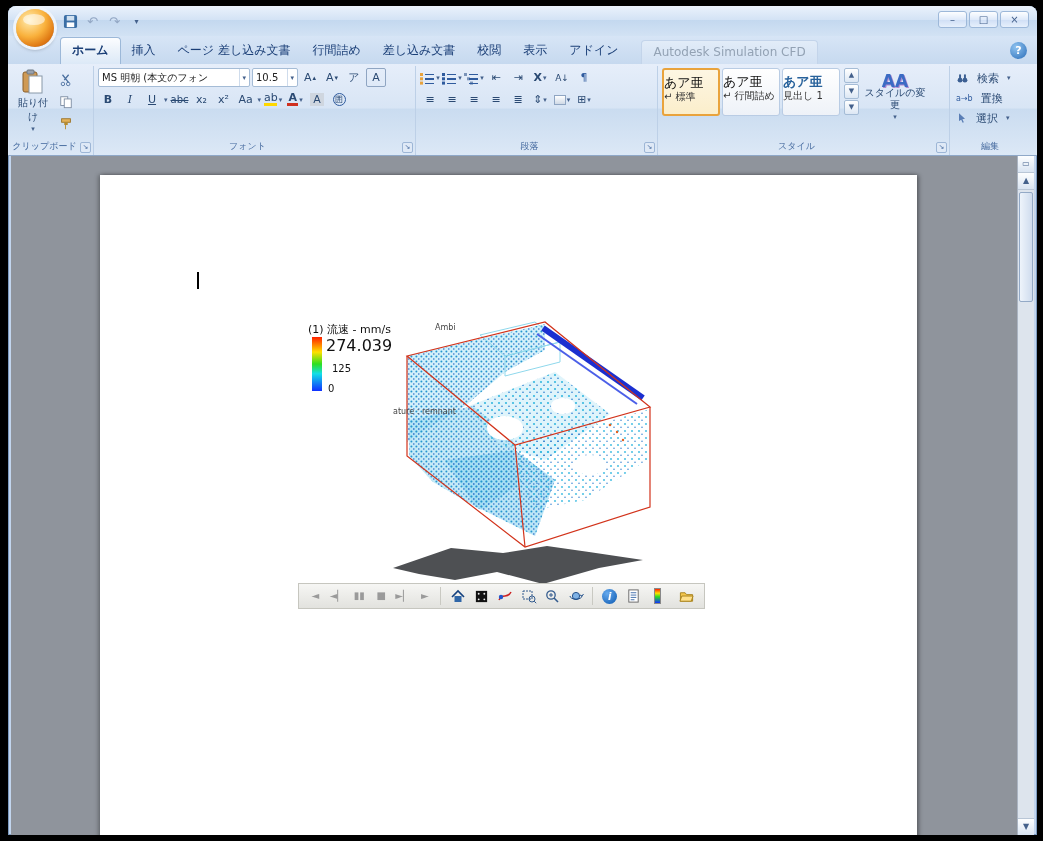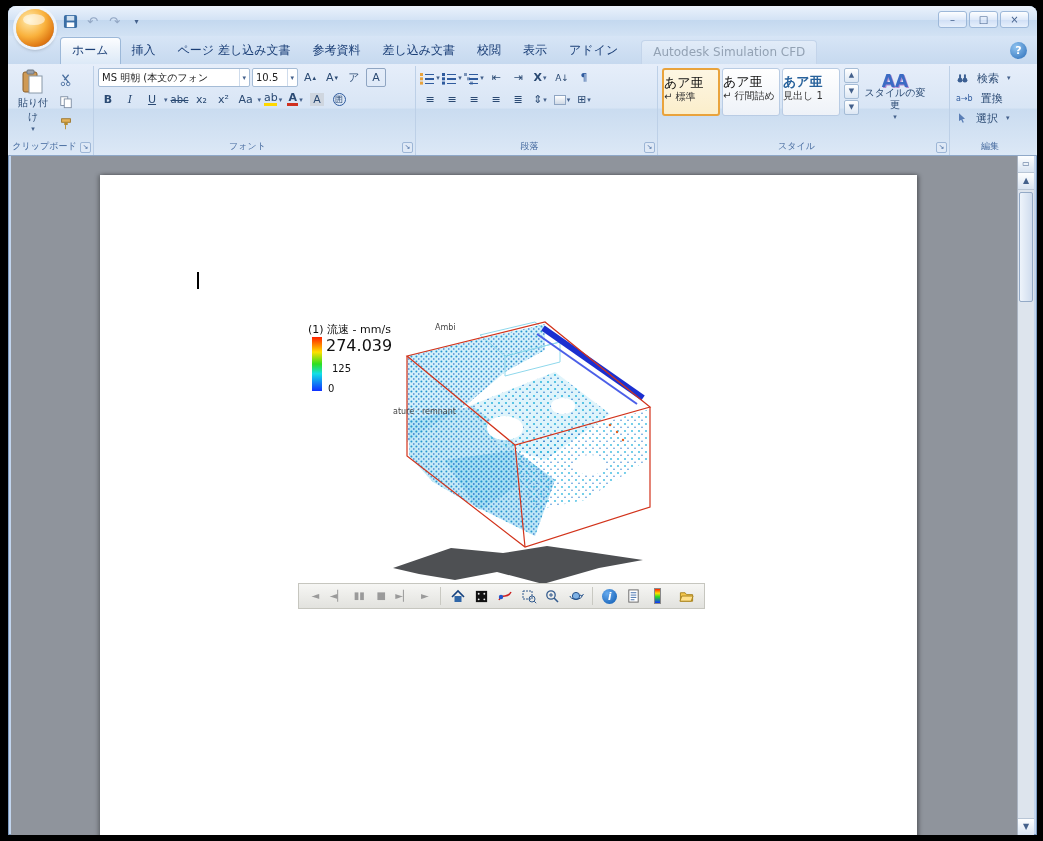--- a/index.html
+++ b/index.html
@@ -22,21 +22,21 @@
        background:rgba(255,255,255,.55)}
   .qat{position:absolute;left:54px;top:6px;display:flex;align-items:center;gap:5px}
   .qbtn{min-width:17px;height:18px;display:flex;align-items:center;justify-content:center;
         font-size:13px;color:#93a7c4}
   .qbtn.caret{font-size:8px;color:#44618c}
   
   .tabrow{position:relative;height:28px;display:flex;align-items:flex-end;padding-left:52px;
           background:linear-gradient(#d7e5f6,#c6d9ef)}
   .tab{padding:4px 11px 5px;font-size:12px;color:#1b3f77;border-radius:4px 4px 0 0;white-space:nowrap}
   .tab.active{background:linear-gradient(#fcfdff,#eef4fb 40%,#dce9f7);border:1px solid #9cb8d8;
-          border-bottom:none;font-weight:normal}
+          border-bottom:none;font-weight:bold}
   .tab.disabled{color:#93a2b4;background:linear-gradient(#e2ecf8,#d2e1f3);
           border:1px solid #c3d4ea;border-bottom:none;margin-left:12px}
   .helpbtn{margin-left:auto;margin-right:10px;margin-bottom:5px;width:17px;height:17px;border-radius:50%;
           background:radial-gradient(circle at 35% 30%,#8fc3f0,#2a6db8);color:#fff;font-size:11px;
           font-weight:bold;text-align:center;line-height:17px}
   
   .ribbon{position:relative;height:92px;display:flex;padding:2px 2px 0;border-bottom:1px solid #8fa8c8;
           background:linear-gradient(#e6eefa,#d8e5f5 48%,#cadcf0 50%,#dce8f6)}
   .group{position:relative;border-right:1px solid #bdd0e7;padding:2px 4px 16px 4px}
   .grp-label{position:absolute;bottom:2px;left:0;right:14px;text-align:center;font-size:9px;color:#44699e}
@@ -143,21 +143,21 @@
       <span class="winbtn">–</span>
       <span class="winbtn">□</span>
       <span class="winbtn">×</span>
     </div>
   </div>
 
   <div class="tabrow">
     <div class="tab active">ホーム</div>
     <div class="tab">挿入</div>
     <div class="tab">ページ 差し込み文書</div>
-    <div class="tab">参考資料</div>
+    <div class="tab">行間詰め</div>
     <div class="tab">差し込み文書</div>
     <div class="tab">校閲</div>
     <div class="tab">表示</div>
     <div class="tab">アドイン</div>
     <div class="tab disabled">Autodesk Simulation CFD</div>
     <div class="helpbtn">?</div>
   </div>
 
   <div class="ribbon">
 

